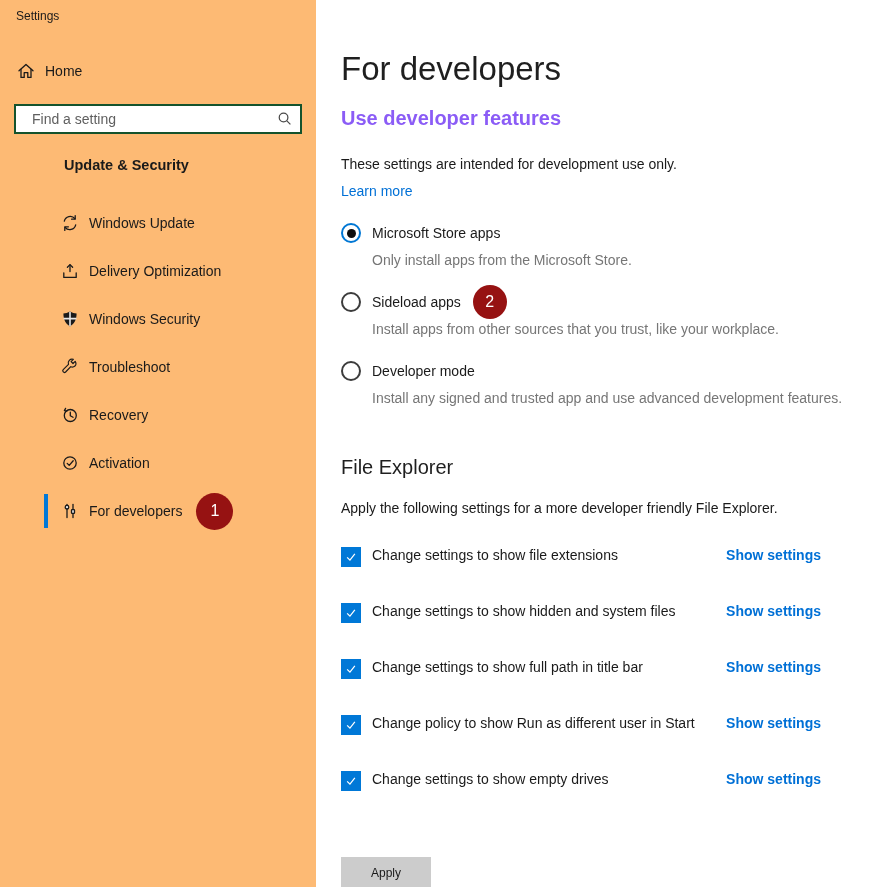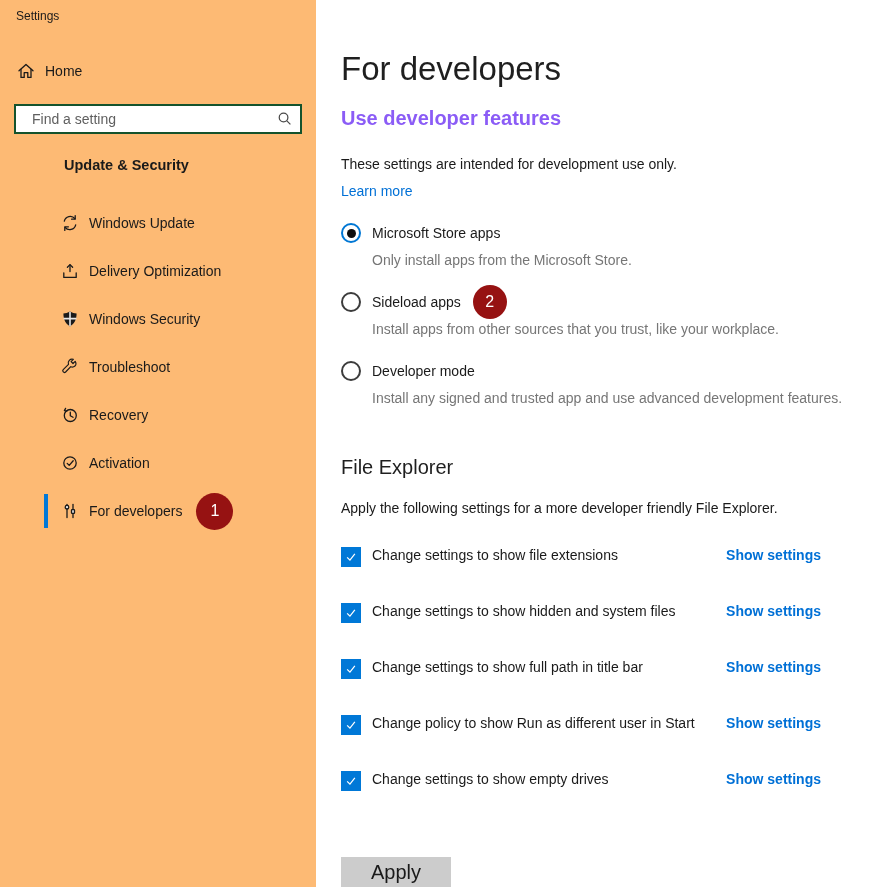--- a/index.html
+++ b/index.html
@@ -49,22 +49,22 @@
   .opt-label { margin-left:11px; }
   .opt-desc { margin-left:31px; margin-top:7px; line-height:20px; color:#767676; max-width:480px; }
   .fe-heading { margin-top:46px; font-size:20px; font-weight:400; line-height:26px; color:#1f1f1f; }
   .fe-intro { margin-top:19px; line-height:18px; }
   .checks { margin-top:30px; }
   .check-row { display:flex; align-items:flex-start; width:480px; height:20px; margin-bottom:36px; }
   .checkbox { width:20px; height:20px; background:#0078d7; flex-shrink:0; cursor:pointer; display:flex; align-items:center; justify-content:center; }
   .cb-label { margin-left:11px; flex:1; white-space:nowrap; }
   .show-link { margin-left:12px; white-space:nowrap;font-weight:bold; }
   .apply-btn {
-    margin-top:30px; width:110px; height:31px; background:#cccccc; border:none;
-    font-family:"Liberation Sans",sans-serif; font-size:20px; color:#1a1a1a; cursor:pointer;
+    margin-top:30px; width:90px; height:31px; background:#cccccc; border:none;
+    font-family:"Liberation Sans",sans-serif; font-size:12px; color:#1a1a1a; cursor:pointer;
   }
   svg.stroke-ic { stroke:#1a1a1a; fill:none; stroke-width:1.3; stroke-linecap:round; stroke-linejoin:round; }
 </style>
 </head>
 <body>
 
 <aside class="sidebar">
   <div class="app-title">Settings</div>
 
   <div class="home-row">

